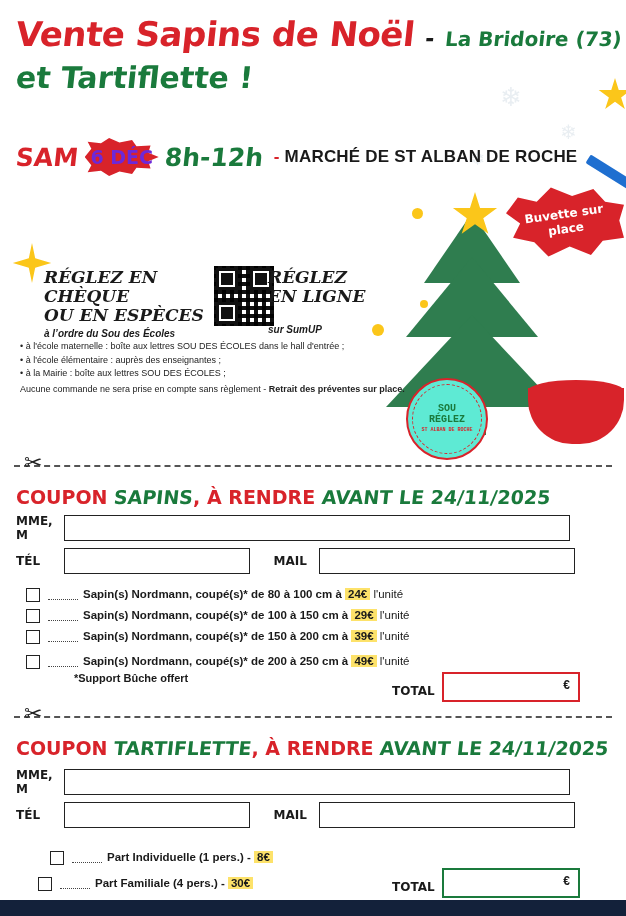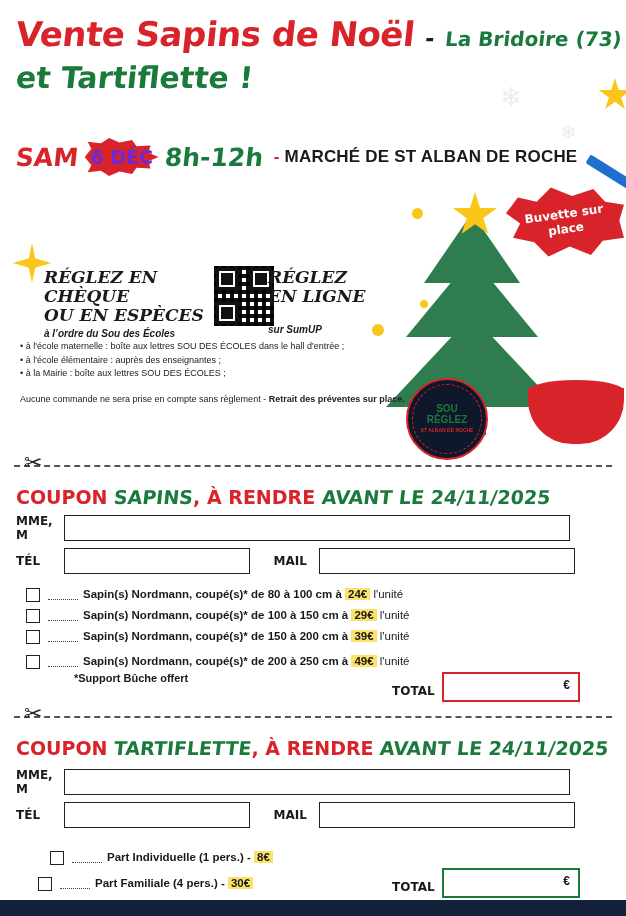--- a/index.html
+++ b/index.html
@@ -83,21 +83,21 @@
   .qr .tl{left:2px;top:2px;} .qr .tr{right:2px;top:2px;} .qr .bl{left:2px;bottom:2px;}
 
   .pay-line{
     position:absolute;left:268px;top:268px;width:120px;
   }
   .pay-line .l1{font-size:17px;font-style:italic;font-weight:bold;color:#1a1a1a;font-family:"DejaVu Serif",serif;line-height:1.12;}
   .pay-line .l2{font-size:10px;font-style:italic;font-weight:bold;color:#1a1a1a;margin-top:18px;}
 
   .notes{position:absolute;left:20px;top:340px;width:400px;font-size:9px;line-height:1.5;color:#222;}
   .notes b{font-weight:bold;}
-  .notes .last{margin-top:12px;}
+  .notes .last{margin-top:2px;}
 
   
   .tree{position:absolute;left:372px;top:195px;width:200px;height:250px;}
   .tree .layer{position:absolute;background:#2f7d4f;}
   .tree .trunk{position:absolute;background:#2f7d4f;}
   .star-y{
     position:absolute;left:452px;top:192px;width:46px;height:46px;background:#fbc61a;
     clip-path:polygon(50% 0%,61% 35%,98% 35%,68% 57%,79% 91%,50% 70%,21% 91%,32% 57%,2% 35%,39% 35%);
   }
   .star-y2{
@@ -120,21 +120,21 @@
   }
   .buvette .t{
     position:absolute;inset:0;display:flex;flex-direction:column;align-items:center;justify-content:center;
     color:#fff;font-weight:bold;font-size:12px;font-family:"DejaVu Sans",sans-serif;transform:rotate(-8deg);
     line-height:1.25;text-align:center;
   }
   .pen{position:absolute;left:584px;top:168px;width:54px;height:10px;background:#1f6fd0;transform:rotate(32deg);border-radius:2px;}
 
   .logo{
     position:absolute;left:406px;top:378px;width:78px;height:78px;border-radius:50%;
-    background:#0f172a;border:2px solid #d8232a;
+    background:#5eead4;border:2px solid #d8232a;font-family:Liberation Mono, monospace;
   }
   .logo .ring{position:absolute;inset:4px;border-radius:50%;border:1px dashed #d8232a;}
   .logo .txt{position:absolute;inset:0;display:flex;flex-direction:column;align-items:center;justify-content:center;
     font-size:10px;font-weight:bold;color:#1a7a3c;line-height:1.05;text-align:center;}
   .logo .sub{font-size:5px;color:#d8232a;margin-top:3px;}
 
   .bowl{position:absolute;left:528px;top:372px;width:96px;height:72px;}
   .bowl .body{position:absolute;left:0;top:16px;width:96px;height:56px;background:#d8232a;border-radius:0 0 44px 44px;}
   .bowl .rim{position:absolute;left:0;top:8px;width:96px;height:22px;background:#d8232a;border-radius:50%;}
   .bowl .food{position:absolute;left:10px;top:12px;width:76px;height:16px;background:#f2c14a;border-radius:50%;}

